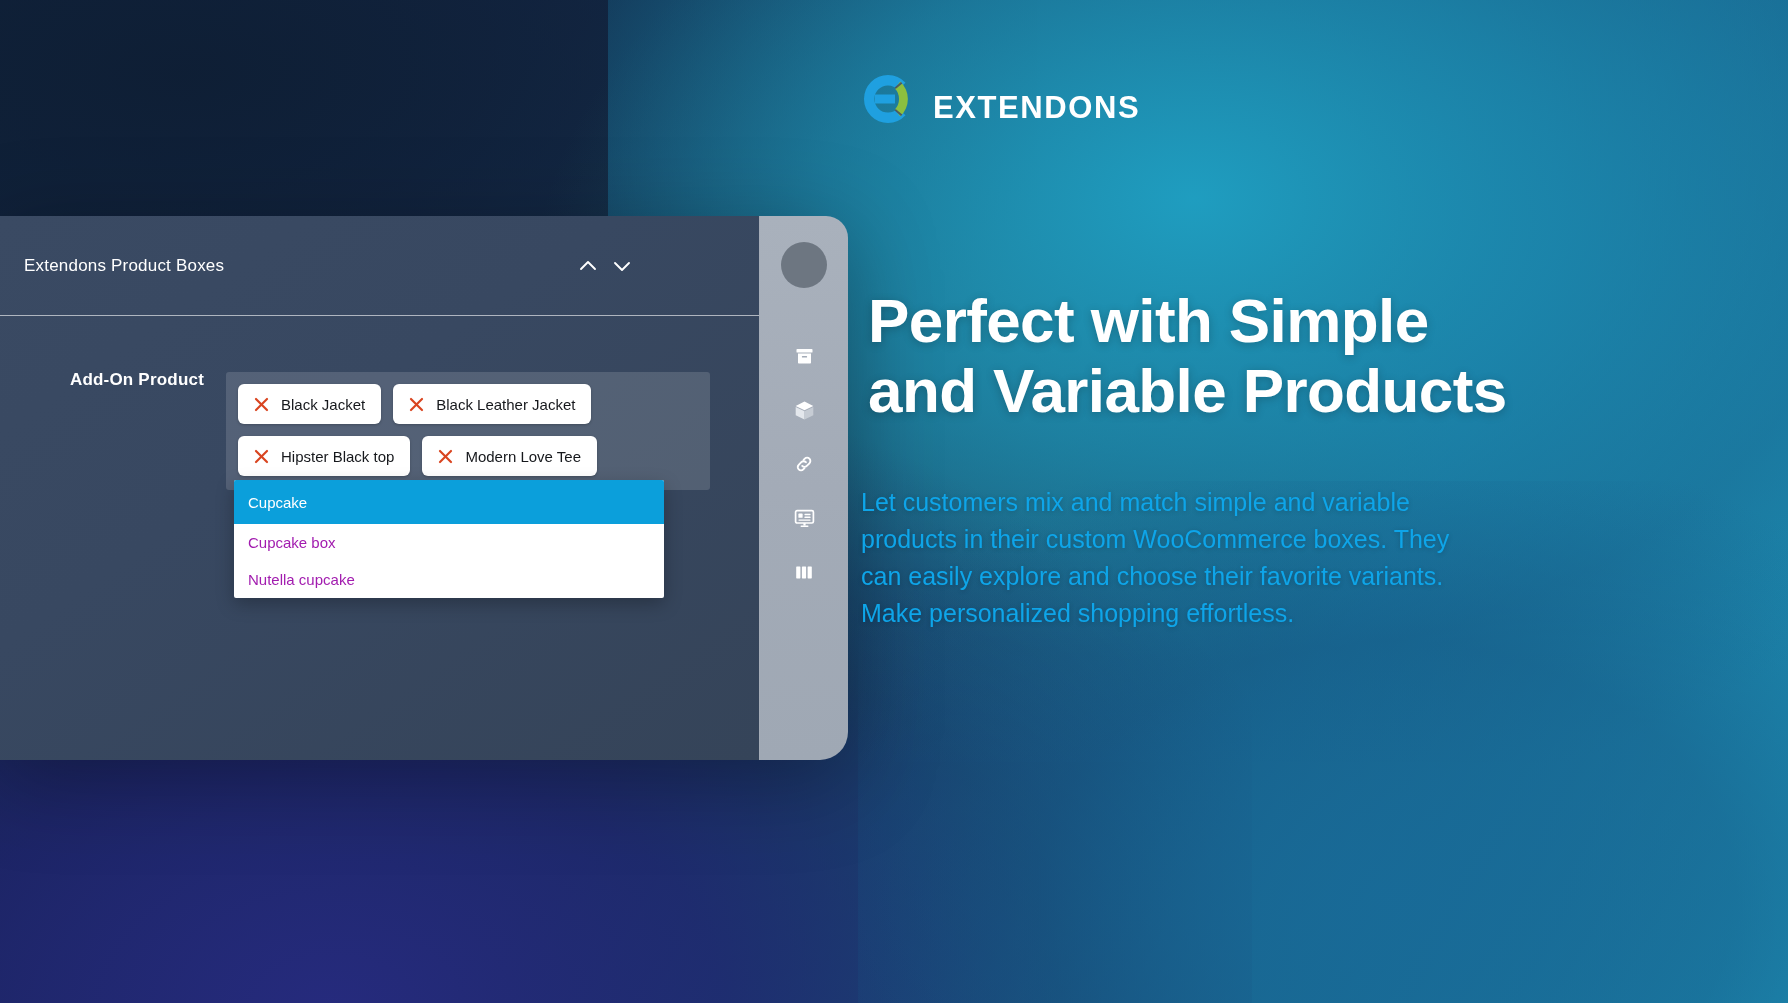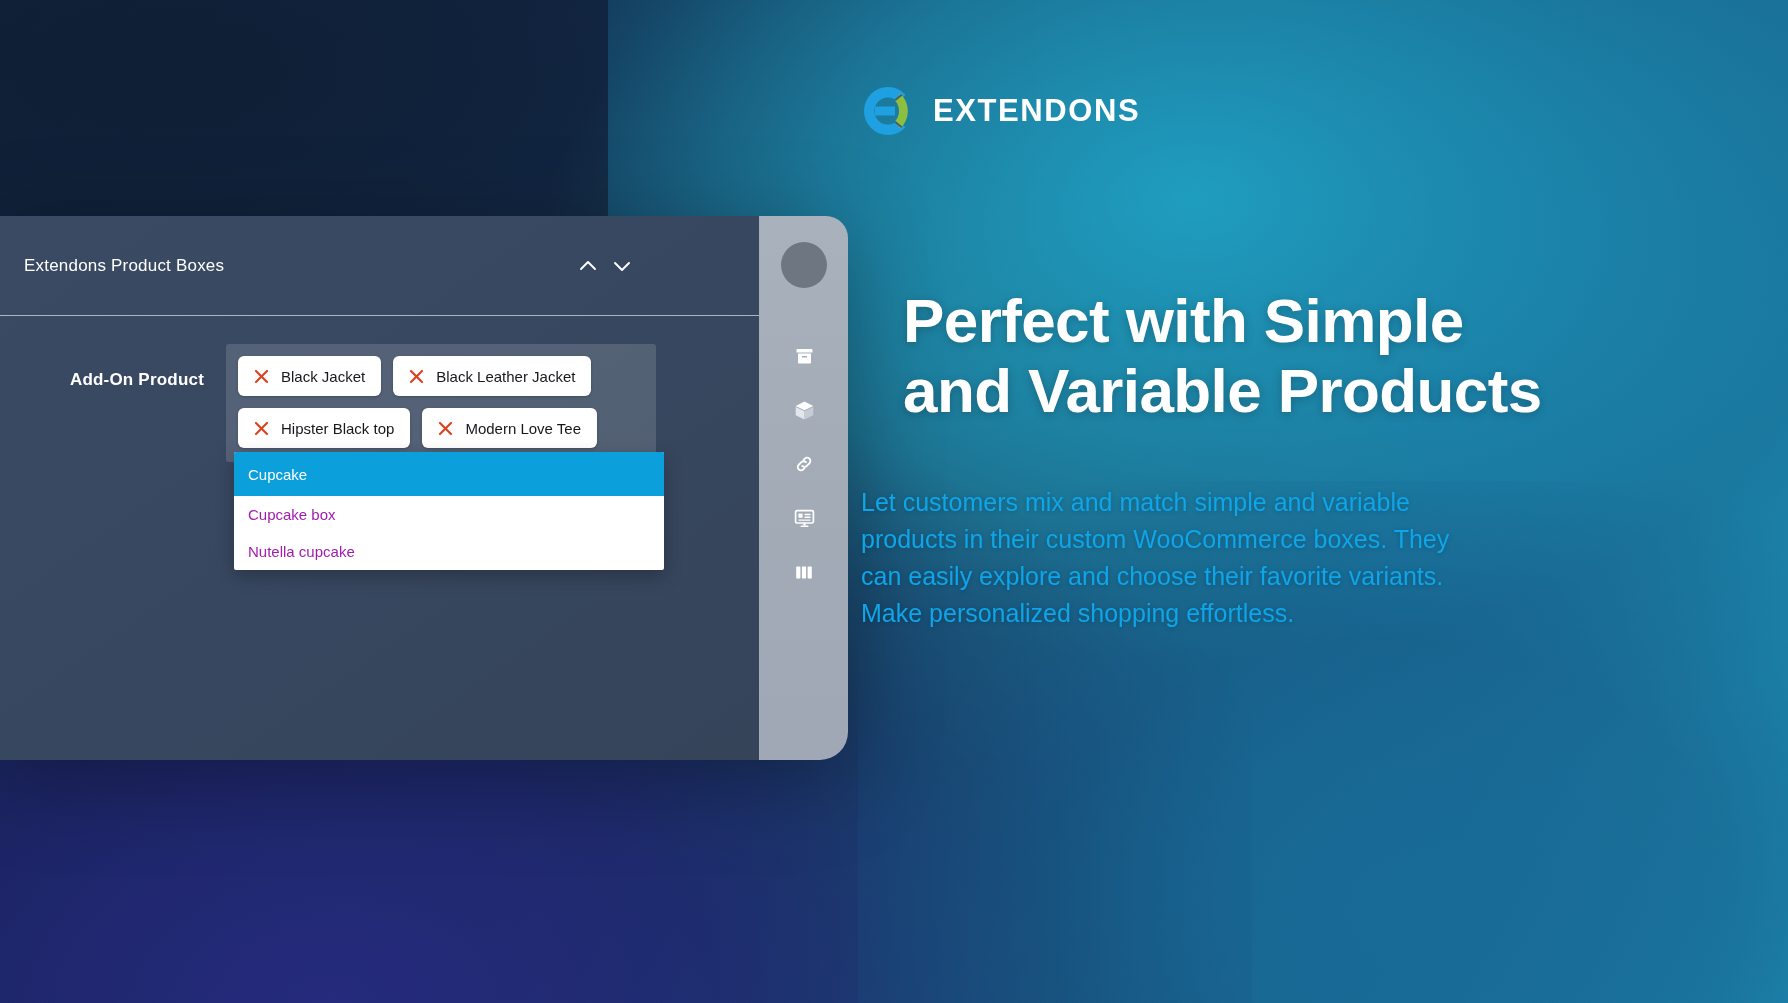--- a/index.html
+++ b/index.html
@@ -32,21 +32,21 @@
   .bg-darktop {
     position:absolute; left:0; top:0; width:58%; height:46%;
     background:radial-gradient(ellipse at 18% 16%, rgba(14,30,52,0.92) 0%, rgba(16,32,56,0.55) 44%, rgba(18,34,60,0.0) 76%);
   }
   .bg-br {
     position:absolute; right:-12%; bottom:-34%; width:64%; height:86%;
     background:radial-gradient(ellipse at 46% 48%, rgba(24,104,150,0.88) 0%, rgba(22,88,134,0.50) 40%, rgba(20,62,104,0.0) 74%);
   }
 
   
-  #logo { position:absolute; left:861px; top:84px; display:flex; align-items:center; gap:18px; }
+  #logo { position:absolute; left:861px; top:72px; display:flex; align-items:flex-end; gap:18px; }
   .logo-mark { width:54px; height:54px; position:relative; }
   .logo-text {
     color:#ffffff; font-size:31px; font-weight:bold; letter-spacing:1.6px;
     font-family:"Liberation Sans", sans-serif;
   }
 
   
   #app-card {
     position:absolute; left:0; top:216px; width:848px; height:544px;
     display:flex; filter:drop-shadow(0 18px 44px rgba(0,0,0,0.30));
@@ -64,21 +64,21 @@
   .card-title { color:#ffffff; font-size:17px; font-weight:normal; letter-spacing:0.2px; }
   .header-chevrons { display:flex; align-items:center; gap:12px; }
   .chev { width:22px; height:22px; cursor:pointer; }
 
   .card-body { position:relative; padding:28px 0 0 0; }
   .field-row { display:flex; align-items:flex-start; }
   .field-label {
     color:#ffffff; font-size:17px; font-weight:bold; letter-spacing:0.2px;
     width:226px; text-align:right; padding-right:22px; padding-top:26px;padding-left:30px;
   }
-  .select-wrap { position:relative; width:430px; }
+  .select-wrap { position:relative; width:484px;margin-top:28px; }
   .chip-area {
     background:rgba(255,255,255,0.14);
     border-radius:3px;
     padding:12px 12px 14px 12px;
     display:flex; flex-wrap:wrap; gap:12px;
   }
   .chip {
     background:#ffffff; border-radius:6px; height:40px;
     display:flex; align-items:center; gap:12px;
     padding:0 16px; box-shadow:0 1px 3px rgba(0,0,0,0.22);
@@ -102,21 +102,21 @@
     border-top-right-radius:22px; border-bottom-right-radius:28px;
     display:flex; flex-direction:column; align-items:center;
     padding-top:26px; position:relative;
   }
   .rail-avatar { width:46px; height:46px; border-radius:50%; background:#6d7681; }
   .rail-icons { margin-top:50px; display:flex; flex-direction:column; align-items:center; gap:18px; }
   .rail-ico { width:36px; height:36px; display:flex; align-items:center; justify-content:center; cursor:pointer; }
 
   
   #copy { position:absolute; left:861px; top:286px; width:700px; }
-  .headline-row { display:flex; align-items:flex-end; gap:35px; }
+  .headline-row { display:flex; align-items:flex-end; }
   .accent-bar { width:7px; background:#1fa6e0; flex:none; border-radius:1px; }
   .headline {
     color:#ffffff; font-size:62px; line-height:1.13; font-weight:bold;
     letter-spacing:-0.6px; text-shadow:0 2px 10px rgba(0,0,0,0.22);
   }
   .body-copy {
     margin-top:58px; color:#0ea5e9; font-size:25px; line-height:1.48;
     max-width:600px; text-shadow:0 1px 5px rgba(0,0,0,0.20);
   }
 </style>

